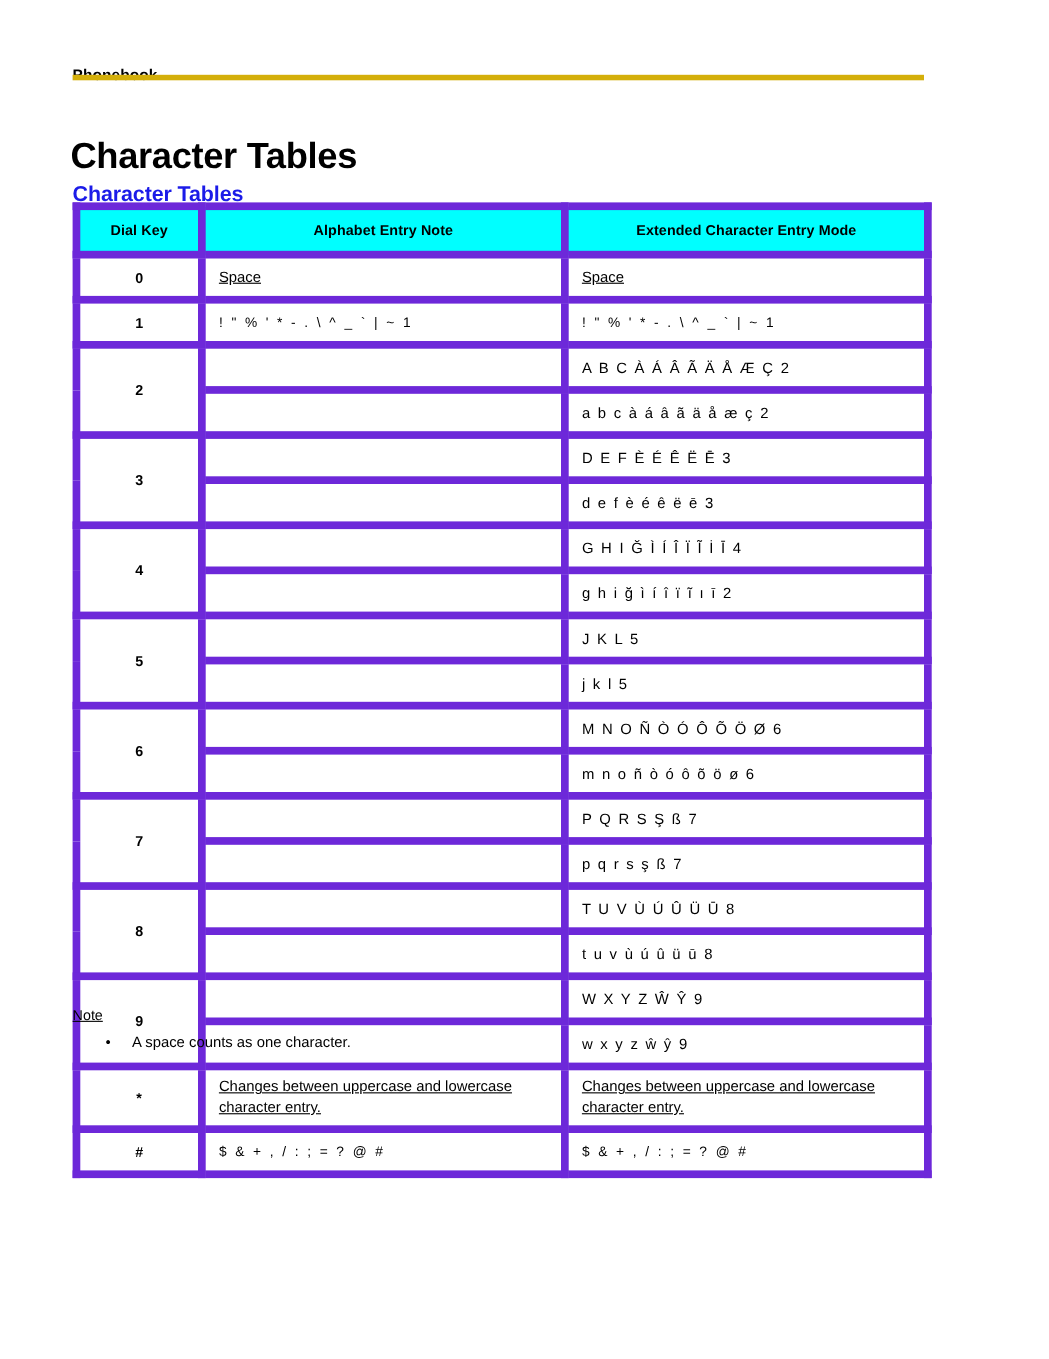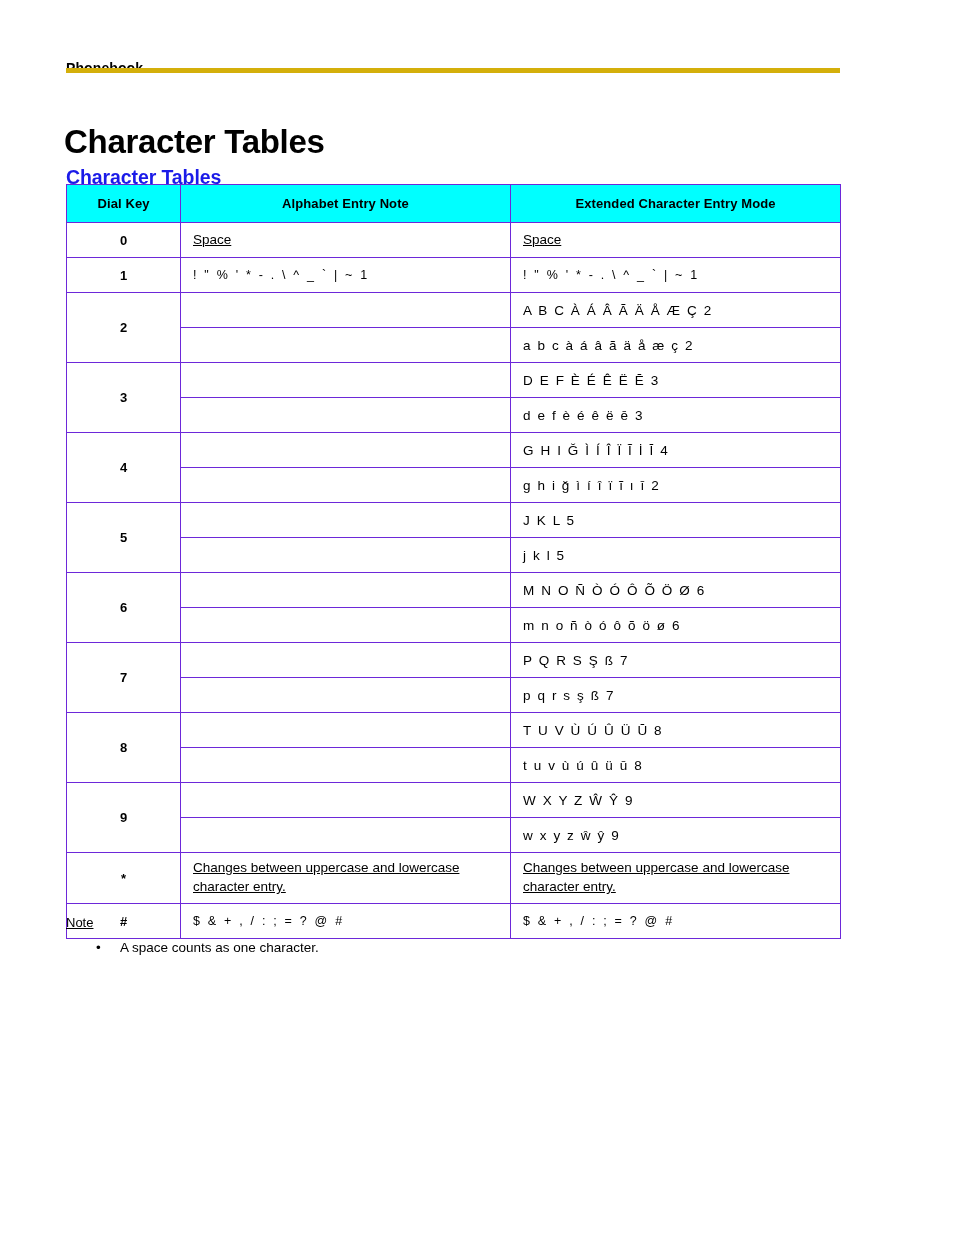--- a/index.html
+++ b/index.html
@@ -63,21 +63,21 @@
   
   .char-table {
     position: absolute;
     left: 66px;
     top: 184px;
     width: 774px;
     border-collapse: collapse;
     table-layout: fixed;
   }
   .char-table td, .char-table th {
-    border: 1px solid #6d28d9;
+    border: 7px solid #6d28d9;
     padding: 0;
     vertical-align: middle;
   }
   .col-key   { width: 114px; }
   .col-alpha { width: 330px; }
   .col-ext   { width: 330px; }
 
   .char-table thead th {
     background: #00ffff;
     font-size: 13px;

